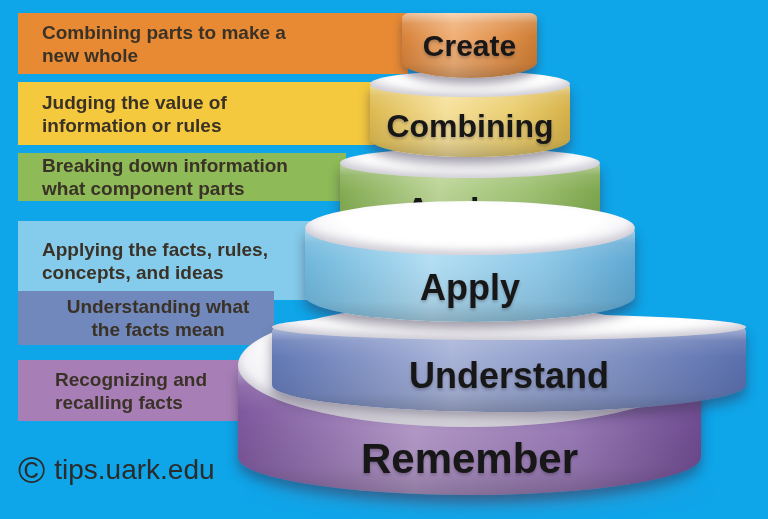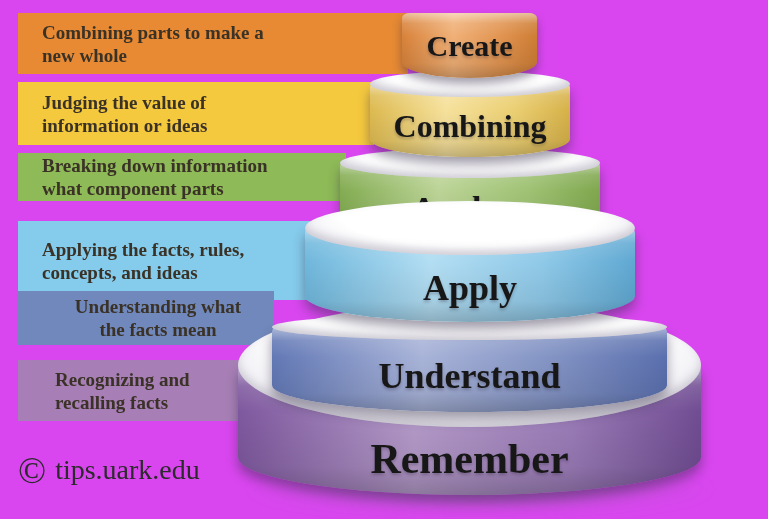--- a/index.html
+++ b/index.html
@@ -1,18 +1,18 @@
 <!DOCTYPE html>
 <html><head>
 <meta charset="utf-8">
 <style>
   html,body{margin:0;padding:0;background:#ffffff;}
   .stage{
-    position:relative;width:768px;height:519px;background:#d946ef;overflow:hidden;
-    font-family:Liberation Serif, serif;
+    position:relative;width:768px;height:519px;background:#0ea5e9;overflow:hidden;
+    font-family:Liberation Sans, sans-serif;
   }
   
   .bar{
     position:absolute;left:18px;z-index:1;background:var(--bar,#ccc);
     display:flex;flex-direction:column;justify-content:center;
     padding-left:24px;box-sizing:border-box;
   }
   .bar .line{
     font-size:19px;font-weight:bold;line-height:23px;color:#3a3227;
     white-space:nowrap;
@@ -47,21 +47,21 @@
     position:absolute;left:0;width:100%;text-align:center;
     font-weight:bold;color:#171717;text-shadow:0 2px 3px rgba(40,30,50,.30);
     letter-spacing:0;
   }
   
   .t5{left:238px;top:365px;width:463px;height:130px;}
   .t5 .face{border-radius:6px 6px 50% 50% / 6px 6px 38px 38px;}
   .t5 .cap{top:-62px;height:124px;}
   .t5 .tlabel{top:72px;font-size:42px;line-height:44px;}
   
-  .t4{left:272px;top:327px;width:395px;height:85px;}
+  .t4{left:272px;top:327px;width:474px;height:85px;}
   .t4 .face{border-radius:5px 5px 50% 50% / 5px 5px 27px 27px;}
   .t4 .cap{top:-13px;height:26px;}
   .t4 .tlabel{top:29px;font-size:36px;line-height:40px;}
   
   .t3{left:305px;top:228px;width:330px;height:94px;}
   .t3 .face{border-radius:5px 5px 50% 50% / 5px 5px 26px 26px;}
   .t3 .cap{top:-27px;height:54px;}
   .t3 .tlabel{top:40px;font-size:36px;line-height:40px;}
   
   .t2{left:340px;top:163px;width:260px;height:77px;}
@@ -89,21 +89,21 @@
 <body>
 
 <div class="stage">
 
   <div class="bar b0" style="--bar: #E78A33;">
     <span class="line">Combining parts to make a</span>
     <span class="line">new whole</span>
   </div>
   <div class="bar b1" style="--bar: #F5C93E;">
     <span class="line">Judging the value of</span>
-    <span class="line">information or ideas</span>
+    <span class="line">information or rules</span>
   </div>
   <div class="bar b2" style="--bar: #8EBA57;">
     <span class="line">Breaking down information</span>
     <span class="line">what component parts</span>
   </div>
   <div class="bar b3" style="--bar: #85CBEB;">
     <span class="line">Applying the facts, rules,</span>
     <span class="line">concepts, and ideas</span>
   </div>
   <div class="bar b4" style="--bar: #7088BB;">

